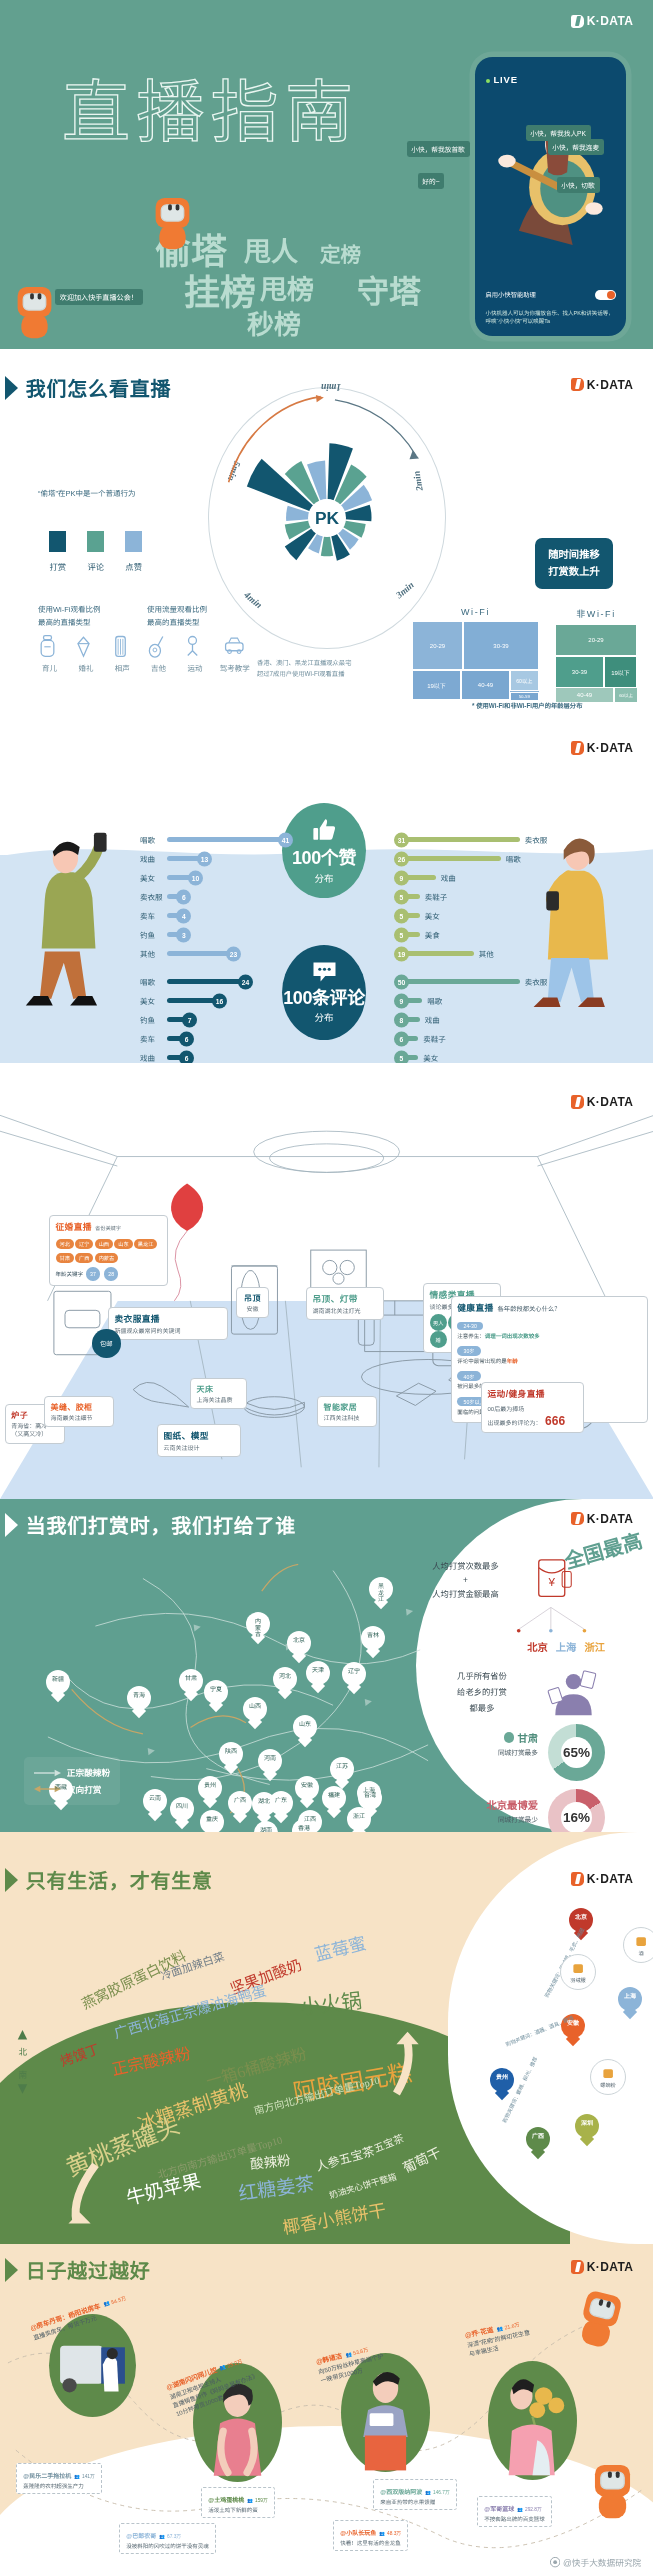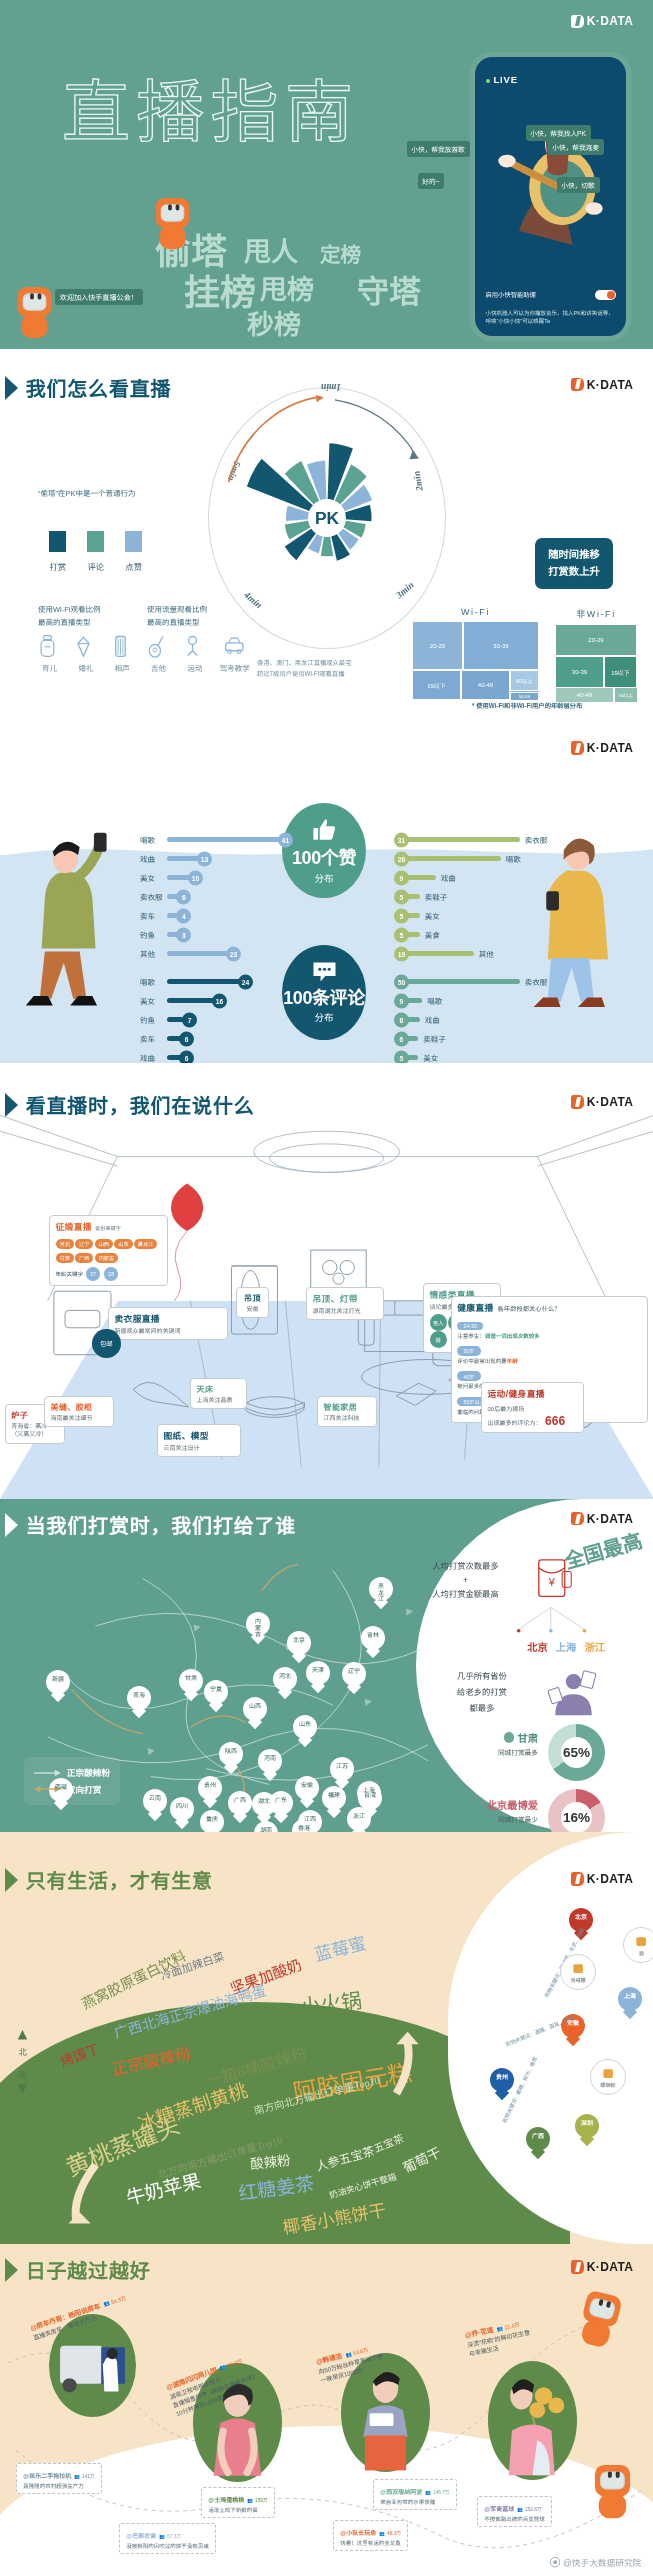--- a/index.html
+++ b/index.html
@@ -611,24 +611,20 @@
         <path d="M168 412 q16-16 36-4 q20 12 34 26 q-24-4 -38 -6 q-18 -2 -32 -16z"></path>
       </g>
       <g stroke="#8898a4" stroke-width="1.2" fill="none">
         <path d="M500 420 l28-16 22 10 -26 18z"></path>
         <path d="M566 400 l22-22 12 6 -20 22z"></path>
       </g>
       <path d="M236 152 q-22 14 -20 34 q2 16 20 26 q18-10 20-26 q2-20 -20-34z" fill="#e04040"></path>
       <path d="M236 212 q-22 24 -12 48 q10 24 -4 40" stroke="#d98ea0" stroke-width="1.2" fill="none"></path>
     </svg>
 
-    <div class="sechead" style="left:9.5px;top:27px;">
-      <span class="arrowtag"></span>
-      <span class="sectitle">看直播时，我们在说什么</span>
-    </div>
     <div class="kdata orange" style="right:20.6px;top:32px;">
       <span class="kmark">
           <i></i>
         </span>
       <span class="ktxt">K·DATA</span>
     </div>
 
     <div class="callout" style="left:49px;top:152px;width:119px;">
       <div style="display:flex;align-items:baseline;gap:3.2px;">
         <span class="t" style="color:#e8622a;">征婚直播</span>

